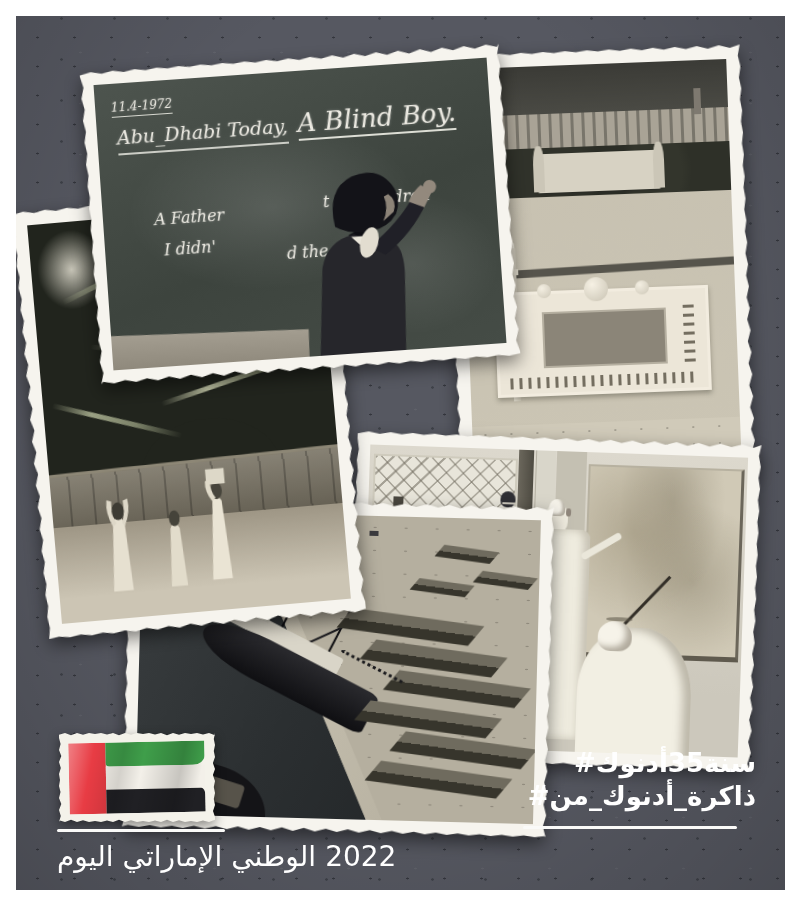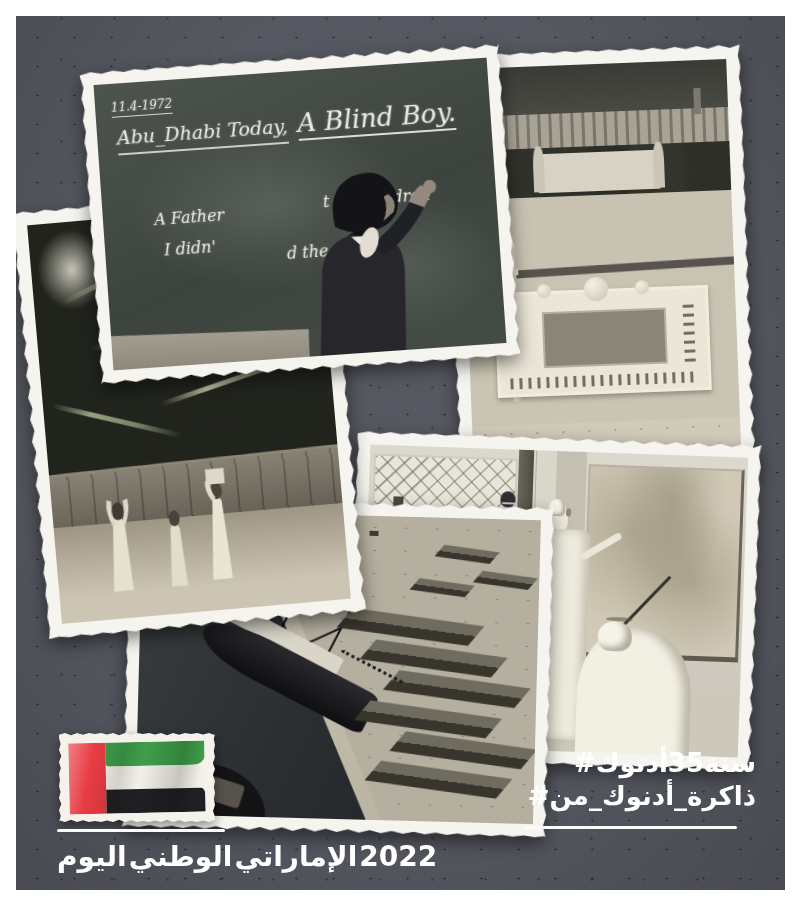--- a/index.html
+++ b/index.html
@@ -143,22 +143,22 @@
   .flag-black{left:0;top:66.7%;width:100%;height:33.3%;border-radius:0 4% 0 0/0 30% 0 0;}
   .flag-fold{inset:0;background:linear-gradient(102deg,rgba(255,255,255,.35),transparent 18%,
     rgba(0,0,0,.13) 38%,transparent 52%,rgba(0,0,0,.18) 78%,transparent 92%);}
   
   .rule{position:absolute;height:3px;background:#fafaf8;border-radius:2px;z-index:7;}
   .rule-left{left:41px;top:813px;width:168px;}
   .rule-right{left:507px;top:810px;width:214px;}
   .hashtags{position:absolute;right:29px;top:733px;z-index:7;display:flex;flex-direction:column;
     align-items:flex-end;gap:3px;color:#ffffff;font-weight:bold;}
   .hash-line{display:flex;direction:ltr;font-size:26px;line-height:1.15;letter-spacing:0;}
-  .footer-title{position:absolute;left:41px;top:824px;z-index:7;display:flex;direction:ltr;gap:2px;
-    color:#ffffff;font-weight:bold;font-size:28px;line-height:1.2;}
+  .footer-title{position:absolute;left:41px;top:824px;z-index:7;display:flex;direction:ltr;gap:9px;
+    color:#ffffff;font-weight:normal;font-size:28px;line-height:1.2;}
 </style>
 </head>
 <body>
 
 <div class="canvas">
   <div class="poster">
 
     <div class="photo-wrap" style="left:436px;top:34px;width:296px;height:430px;transform:rotate(-2.2deg);z-index:1;">
       <div class="photo deckled" style="clip-path: polygon(0px 2.4px, 11px 0px, 22px 2.2px, 33px 0px, 44px 1.9px, 55px 0px, 66px 1.7px, 77px 0px, 88px 1.6px, 99px 0px, 110px 1.5px, 121px 0px, 132px 1.5px, 143px 0px, 154px 1.6px, 165px 0px, 176px 1.8px, 187px 0px, 198px 2px, 209px 0px, 220px 2.3px, 231px 0px, 242px 2.6px, 253px 0px, 264px 2.9px, 275px 0px, 286px 3.1px, 296px 0px, 293.7px 11px, 296px 22px, 294px 33px, 296px 44px, 294.2px 55px, 296px 66px, 294.4px 77px, 296px 88px, 294.5px 99px, 296px 110px, 294.5px 121px, 296px 132px, 294.4px 143px, 296px 154px, 294.3px 165px, 296px 176px, 294.1px 187px, 296px 198px, 293.8px 209px, 296px 220px, 293.6px 231px, 296px 242px, 293.3px 253px, 296px 264px, 293px 275px, 296px 286px, 292.8px 297px, 296px 308px, 292.7px 319px, 296px 330px, 292.6px 341px, 296px 352px, 292.6px 363px, 296px 374px, 292.7px 385px, 296px 396px, 292.9px 407px, 296px 418px, 293.1px 429px, 296px 430px, 285px 426.9px, 274px 430px, 263px 426.8px, 252px 430px, 241px 426.6px, 230px 430px, 219px 426.6px, 208px 430px, 197px 426.6px, 186px 430px, 175px 426.8px, 164px 430px, 153px 427px, 142px 430px, 131px 427.2px, 120px 430px, 109px 427.5px, 98px 430px, 87px 427.8px, 76px 430px, 65px 428px, 54px 430px, 43px 428.3px, 32px 430px, 21px 428.4px, 10px 430px, 3.2px 430px, 0px 419px, 3.1px 408px, 0px 397px, 2.8px 386px, 0px 375px, 2.5px 364px, 0px 353px, 2.3px 342px, 0px 331px, 2px 320px, 0px 309px, 1.8px 298px, 0px 287px, 1.6px 276px, 0px 265px, 1.5px 254px, 0px 243px, 1.5px 232px, 0px 221px, 1.6px 210px, 0px 199px, 1.7px 188px, 0px 177px, 2px 166px, 0px 155px, 2.2px 144px, 0px 133px, 2.5px 122px, 0px 111px, 2.8px 100px, 0px 89px, 3px 78px, 0px 67px, 3.2px 56px, 0px 45px, 3.4px 34px, 0px 23px, 3.4px 12px, 0px 1px);">
         <div class="photo-inner" style="inset:14px;">
@@ -341,19 +341,19 @@
         <span>من</span>
         <span>_</span>
         <span>أدنوك</span>
         <span>_</span>
         <span>ذاكرة</span>
       </div>
     </div>
 
     <div class="footer-title">
       <span>اليوم</span>
+      <span>الإماراتي</span>
       <span>الوطني</span>
-      <span>الإماراتي</span>
       <span>2022</span>
     </div>
 
   </div>
 </div>
 
 </body></html>

